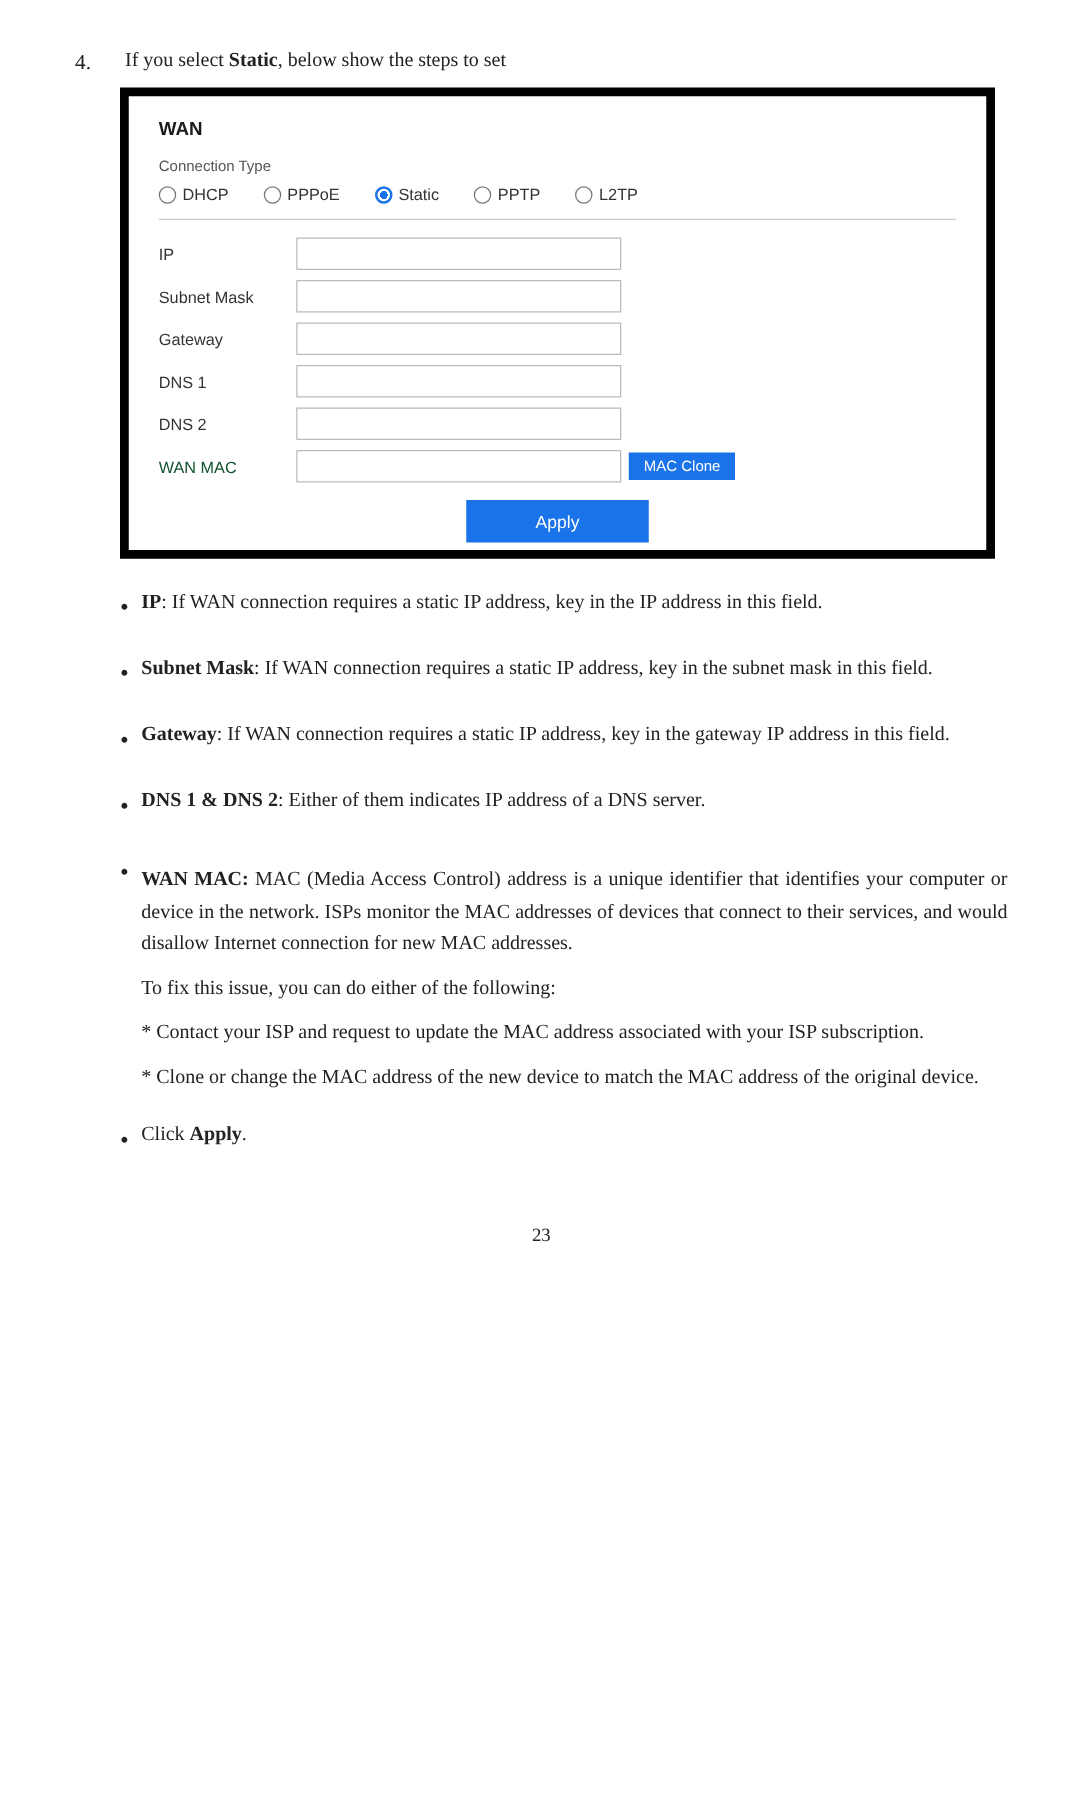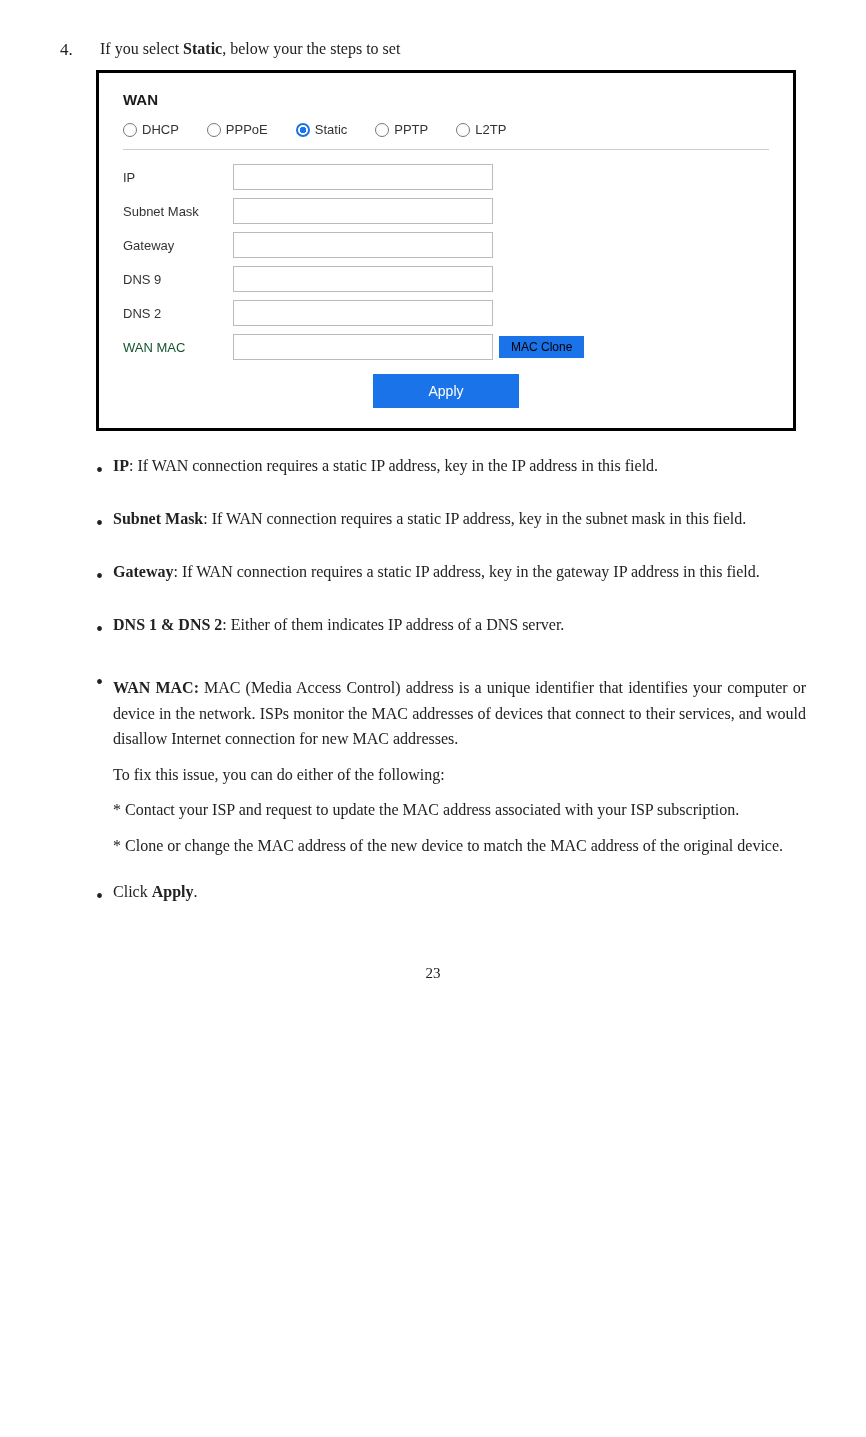--- a/index.html
+++ b/index.html
@@ -16,22 +16,22 @@
       display: flex;
       gap: 12px;
       margin-bottom: 10px;
     }
     .num {
       min-width: 28px;
       font-size: 17px;
     }
     
     .wan-panel {
-      border: 3px solid #000000;
-      padding: 18px 24px 20px 24px;
+      border: 7px solid #000000;
+      padding: 18px 24px 6px 24px;
       margin-left: 36px;
       margin-bottom: 22px;
       background: #fff;
       width: 700px;
     }
     .wan-title {
       font-size: 15px;
       font-weight: bold;
       color: #1a1a1a;
       margin-bottom: 14px;
@@ -100,21 +100,21 @@
       margin-bottom: 10px;
       font-family: Arial, sans-serif;
       font-size: 13px;
     }
     .wan-mac-label {
       width: 110px;
       color: #14532d;
     }
     .mac-clone-btn {
       background: #1a73e8;
-      color: #000000;
+      color: #ffffff;
       border: none;
       padding: 4px 12px;
       font-size: 12px;
       cursor: pointer;
       margin-left: 6px;
       font-family: Arial, sans-serif;
     }
     .apply-row {
       display: flex;
       justify-content: center;
@@ -167,26 +167,27 @@
       font-size: 15px;
       color: #222;
     }
   </style>
 </head>
 <body>
 
 <div class="numbered-item">
   <span class="num">4.</span>
   <span>
-    <span>If you select </span><strong>Static</strong><span>, below your the steps to set</span>
+    <span>If you select </span><strong>Static</strong><span>, below show the steps to set</span>
   </span>
 </div>
 
 <div class="wan-panel">
   <div class="wan-title">WAN</div>
+  <div class="conn-type-label">Connection Type</div>
   <div class="radio-row">
     <div class="radio-item">
       <div class="radio-circle"></div>
       <span>DHCP</span>
     </div>
     <div class="radio-item">
       <div class="radio-circle"></div>
       <span>PPPoE</span>
     </div>
     <div class="radio-item">
@@ -213,21 +214,21 @@
     <span class="field-label">Subnet Mask</span>
     <input class="field-input" type="text" value="" style="">
   </div>
 
   <div class="field-row">
     <span class="field-label">Gateway</span>
     <input class="field-input" type="text" value="" style="">
   </div>
 
   <div class="field-row">
-    <span class="field-label">DNS 9</span>
+    <span class="field-label">DNS 1</span>
     <input class="field-input" type="text" value="" style="">
   </div>
 
   <div class="field-row">
     <span class="field-label">DNS 2</span>
     <input class="field-input" type="text" value="" style="">
   </div>
 
   <div class="wan-mac-row">
     <span class="wan-mac-label">WAN MAC</span>

